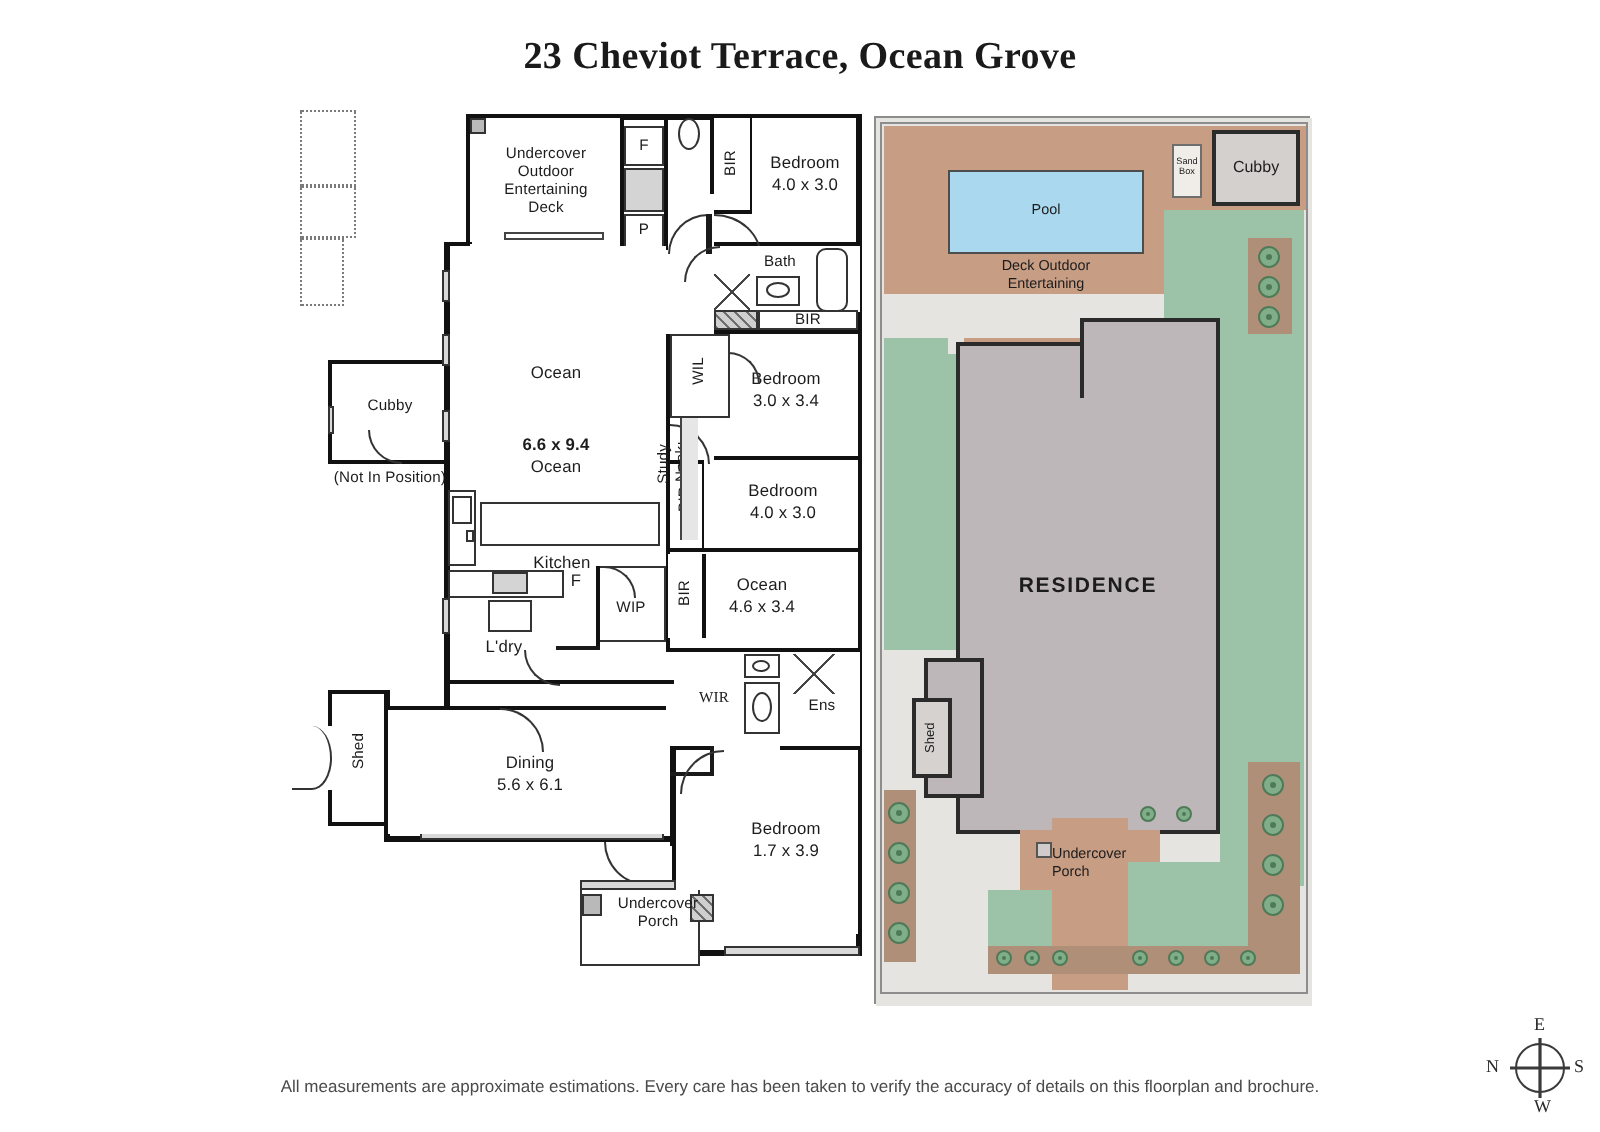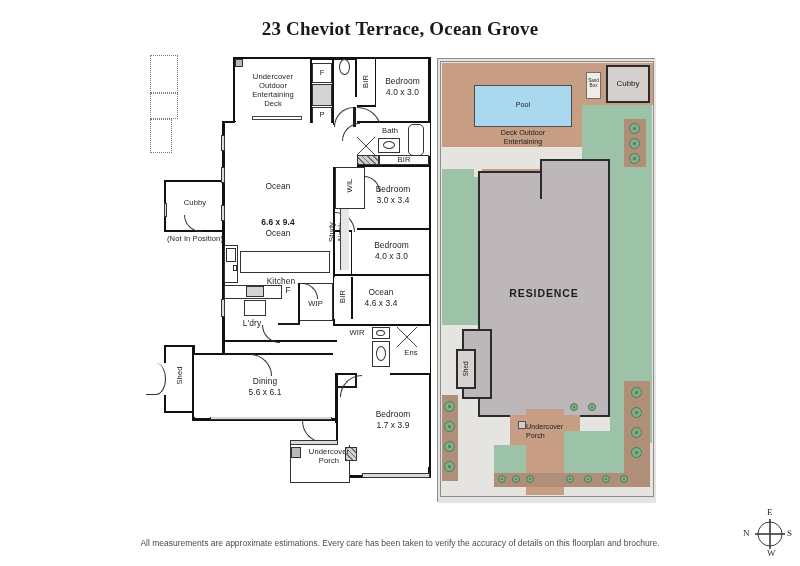--- a/index.html
+++ b/index.html
@@ -255,21 +255,21 @@
     <div class="door-arc" style="left:185px; top:157px; width:20px; height:20px; border-color:#333; border-bottom:none; border-left:none; border-radius:0 100% 0 0;"></div>
 
     <div class="room" style="left:183px; top:221px; width:96px; height:50px;"></div>
     <div class="lbl big" style="left:183px; top:233px; width:96px;">Ocean</div>
     <div class="lbl big" style="left:183px; top:244px; width:96px;">4.6 x 3.4</div>
     <div class="wall" style="left:183px; top:221px; width:1.5px; height:50px;"></div>
     <div class="wall" style="left:183px; top:269px; width:97px; height:1.5px;"></div>
 
     <div class="room" style="left:183px; top:271px; width:97px; height:48px;"></div>
     <div class="dotted" style="left:193px; top:273px; width:28px; height:38px;"></div>
-    <div class="lbl" style="left:190px; top:274px; width:34px;">WIR</div>
+    <div class="lbl" style="left:190px; top:290px; width:34px;font-family:Liberation Serif, serif;">WIR</div>
     <div class="fixture" style="left:222px; top:272px; width:18px; height:12px;"></div>
     <div class="fixture oval" style="left:226px; top:275px; width:9px; height:6px;"></div>
     <div class="fixture" style="left:222px; top:286px; width:18px; height:26px;"></div>
     <div class="fixture oval" style="left:226px; top:291px; width:10px; height:15px;"></div>
     <div class="fixture" style="left:243px; top:272px; width:28px; height:20px;"></div>
     <div class="fixture" style="left:243px; top:272px; width:28px; height:20px; border:none;
                 background-image:linear-gradient(45deg,transparent 48%,#444 48% 52%,transparent 52%),linear-gradient(-45deg,transparent 48%,#444 48% 52%,transparent 52%);"></div>
     <div class="lbl" style="left:243px; top:294px; width:36px;">Ens</div>
     <div class="wall" style="left:240px; top:318px; width:40px; height:1.5px;"></div>
     <div class="wall" style="left:183px; top:318px; width:24px; height:1.5px;"></div>

